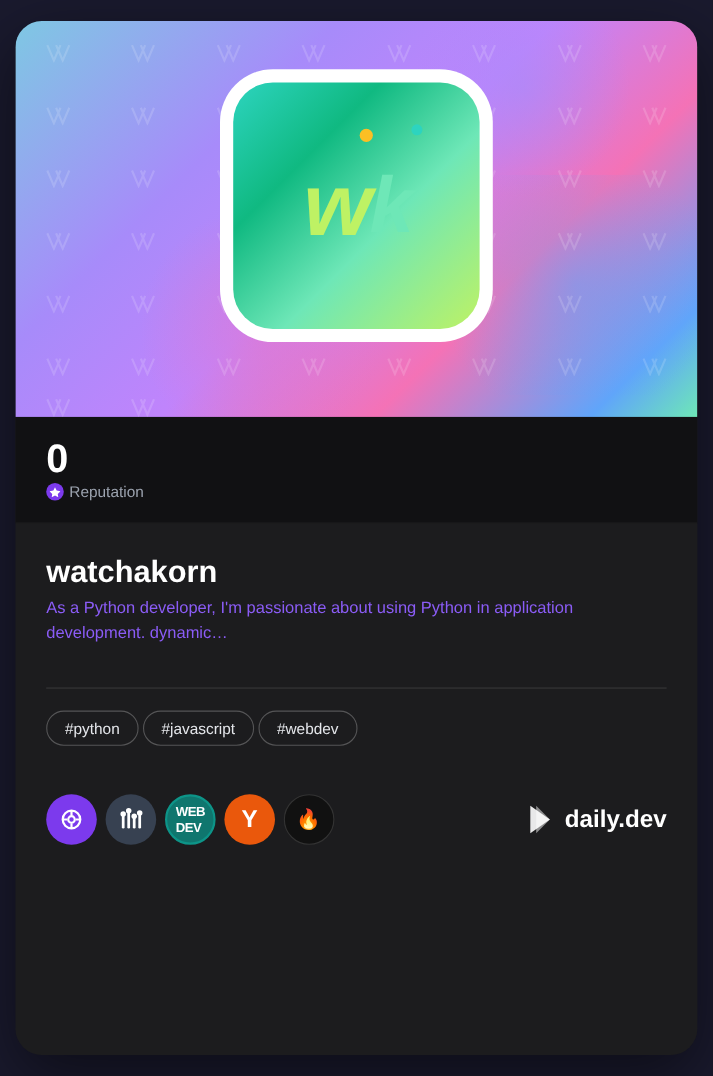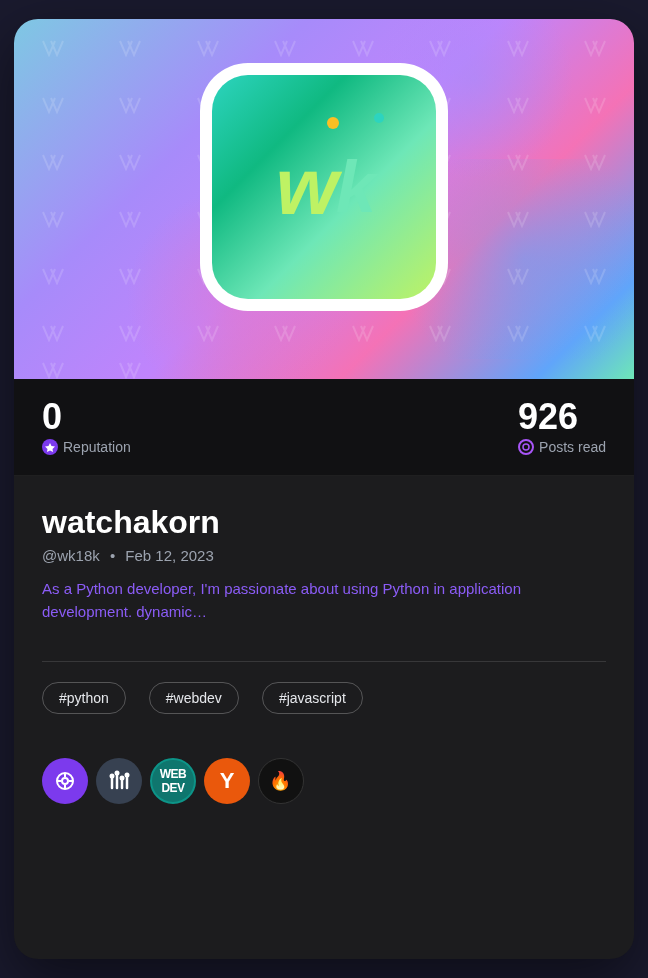--- a/index.html
+++ b/index.html
@@ -199,21 +199,21 @@
       background: transparent;
     }
 
     
     .profile-content {
       padding: 28px 28px 20px;
       flex: 1;
     }
 
     .username {
-      font-size: 32px;
+      font-size: 28px;
       font-weight: 800;
       color: #ffffff;
       margin-bottom: 6px;
     }
 
     .handle-date {
       font-size: 15px;
       color: #9ca3af;
       margin-bottom: 14px;
     }
@@ -232,21 +232,21 @@
     .divider {
       height: 1px;
       background: rgba(255,255,255,0.12);
       margin-bottom: 20px;
     }
 
     
     .tags {
       display: flex;
       flex-wrap: wrap;
-      gap: 23px;
+      gap: 4px;
       margin-bottom: 24px;
     }
 
     .tag {
       border: 1.5px solid rgba(255,255,255,0.25);
       border-radius: 20px;
       padding: 7px 16px;
       font-size: 14px;
       color: #e5e7eb;
       font-weight: 500;
@@ -270,21 +270,20 @@
     .community-badge {
       width: 46px;
       height: 46px;
       border-radius: 50%;
       display: flex;
       align-items: center;
       justify-content: center;
       font-size: 20px;
       color: white;
       font-weight: bold;
-      text-align: center;
     }
 
     .badge-purple { background: #7c3aed; }
     .badge-gray { background: #374151; }
     .badge-teal { background: #0f766e; }
     .badge-orange { background: #ea580c; }
     .badge-black { background: #111111; border: 1px solid #333; }
 
     .daily-dev-logo {
       display: flex;
@@ -586,47 +585,31 @@
         <div class="stat-icon icon-reputation">
           <svg width="10" height="10" viewBox="0 0 10 10" fill="white">
             <polygon points="5,1 6.5,4 10,4.5 7.5,7 8,10 5,8.5 2,10 2.5,7 0,4.5 3.5,4"></polygon>
           </svg>
         </div>
         <span>Reputation</span>
       </div>
     </div>
 
 
-    <div class="stat-item">
-      <span class="stat-number">926</span>
-      <div class="stat-label">
-        <div class="stat-icon icon-posts">
-          <svg width="8" height="8" viewBox="0 0 8 8" fill="none">
-            <circle cx="4" cy="4" r="3" stroke="#a855f7" stroke-width="1.5" fill="none"></circle>
-          </svg>
-        </div>
-        <span>Posts read</span>
-      </div>
-    </div>
   </div>
 
   <div class="profile-content">
     <h1 class="username">watchakorn</h1>
-    <div class="handle-date">
-      <span>@wk18k</span>
-      <span class="dot">•</span>
-      <span>Feb 12, 2023</span>
-    </div>
     <p class="bio">As a Python developer, I'm passionate about using Python in application development. dynamic…</p>
     <div class="divider"></div>
 
     <div class="tags">
       <span class="tag">#python</span>
+      <span class="tag">#javascript</span>
       <span class="tag">#webdev</span>
-      <span class="tag">#javascript</span>
     </div>
   </div>
 
   <div class="footer">
     <div class="community-icons">
 
       <div class="community-badge badge-purple">
         <svg width="24" height="24" viewBox="0 0 24 24" fill="none">
           <circle cx="12" cy="12" r="8" stroke="white" stroke-width="2" fill="none"></circle>
           <circle cx="12" cy="12" r="3" stroke="white" stroke-width="2" fill="none"></circle>
@@ -656,15 +639,24 @@
 
       <div class="community-badge badge-orange" style="font-size:22px; font-weight:800;">
         Y
       </div>
 
       <div class="community-badge badge-black" style="font-size:18px;">
         🔥
       </div>
     </div>
 
+    <div class="daily-dev-logo">
+      <svg class="daily-logo-icon" width="36" height="36" viewBox="0 0 36 36">
+        <polygon points="8,4 28,18 8,32" fill="white" opacity="0.9"></polygon>
+        <polygon points="14,4 28,18 14,32" fill="white" opacity="0.5"></polygon>
+      </svg>
+      <span class="daily-logo-text">
+        <span>daily.dev</span>
+      </span>
+    </div>
   </div>
 
 </div>
 
 </body></html>

